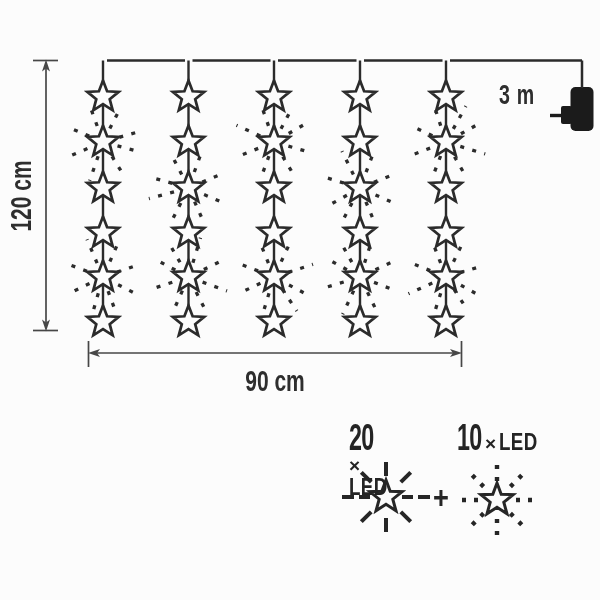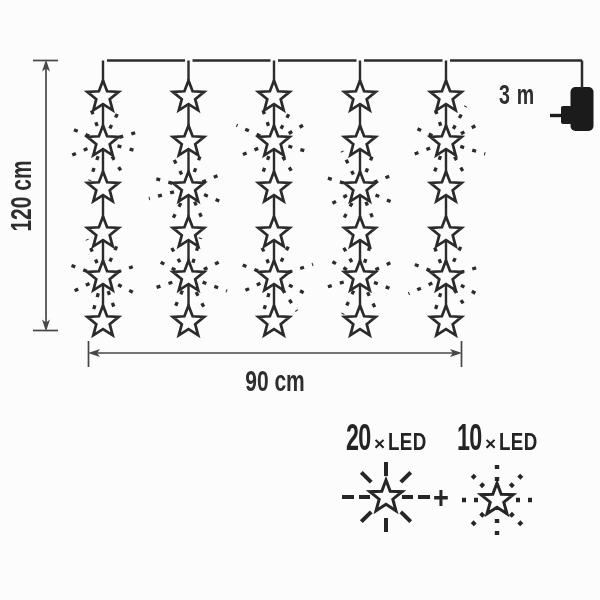--- a/index.html
+++ b/index.html
@@ -229,21 +229,21 @@
         <line stroke-width="4.4" stroke-dasharray="4 8" x1="478.0" y1="500.0" x2="460.5" y2="500.0"></line>
         <line stroke-width="4.4" stroke-dasharray="4 8" x1="483.6" y1="486.6" x2="471.2" y2="474.2"></line>
         <polygon points="497.0,483.0 501.2,494.2 513.2,494.7 503.8,502.2 507.0,513.8 497.0,507.2 487.0,513.8 490.2,502.2 480.8,494.7 492.8,494.2" stroke="#262626" stroke-width="3" fill="#fcfcfc"></polygon>
       </g>
     </svg>
 
   <div class="label rot" style="left:21px;top:196px;">120 cm</div>
   <div class="label" style="left:275px;top:381px;">90 cm</div>
   <div class="label cable" style="left:517px;top:95px;">3 m</div>
 
-  <div class="led-row" style="left:346px;top:419px;">
+  <div class="led-row" style="left:346px;top:419px;flex-direction:column;">
     <span class="led-count">20</span>
     <span class="led-times">×</span>
     <span class="led-unit">LED</span>
   </div>
   <div class="led-row" style="left:457px;top:419px;justify-content:space-between;">
     <span class="led-count">10</span>
     <span class="led-times">×</span>
     <span class="led-unit">LED</span>
   </div>
   <div class="label plus" style="left:441px;top:497px;">+</div>

